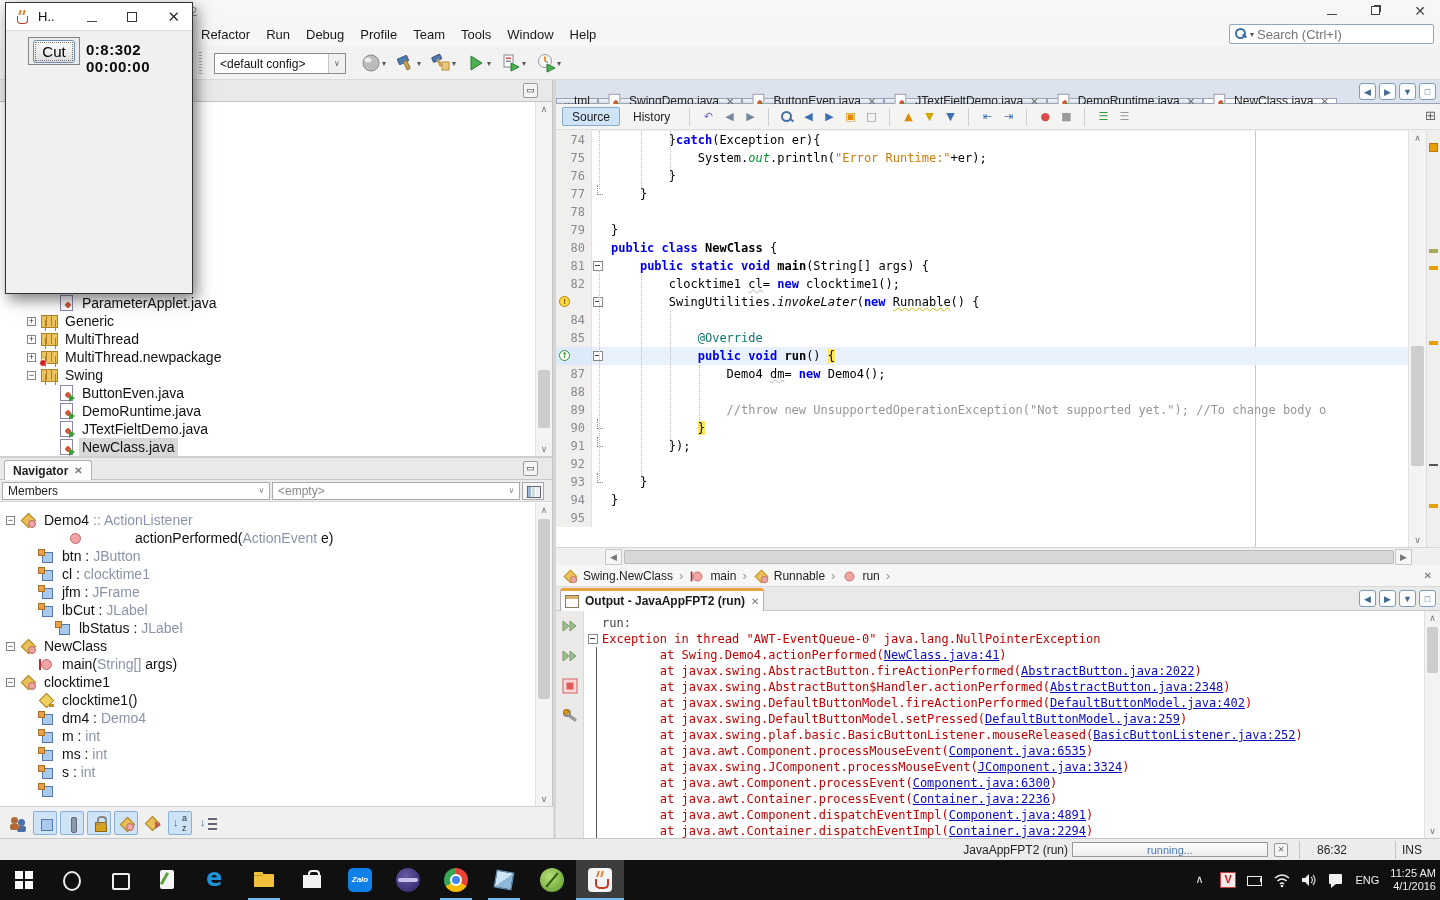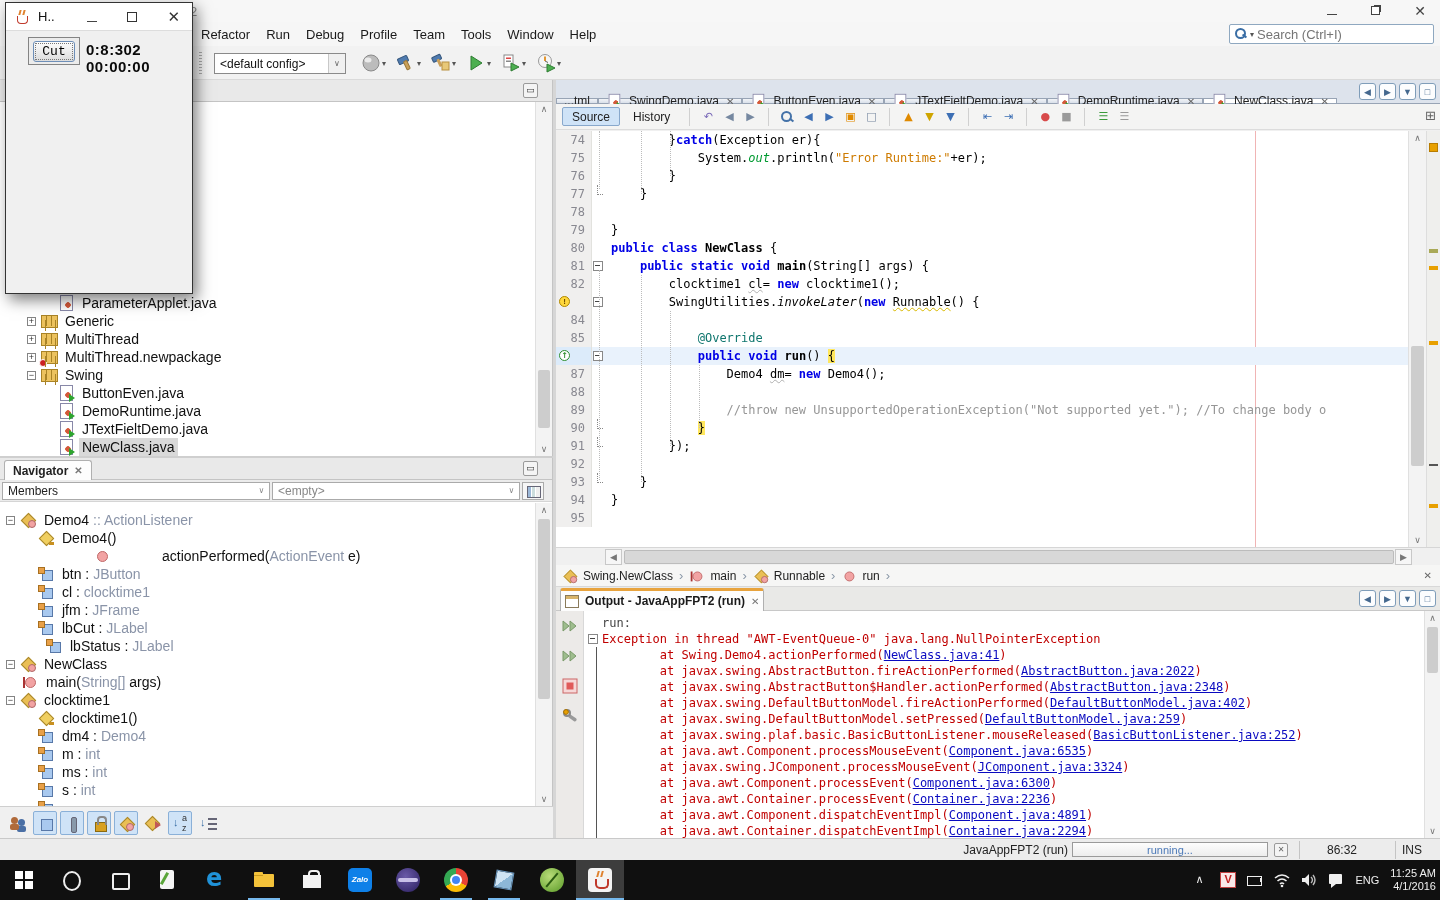--- a/index.html
+++ b/index.html
@@ -186,33 +186,33 @@
   #out-scroll { position:absolute; right:0; top:0; width:16px; bottom:0; background:#f3f3f3; border-left:1px solid #e0e0e0; }
   #out-scroll .ch { position:absolute; left:0; width:15px; text-align:center; color:#777; font-size:9px; }
   #out-scroll .thumb { position:absolute; left:2px; width:11px; top:16px; height:46px; background:#cdcdcd; border-radius:2px; }
 
   
   #statusbar { position:absolute; left:0; bottom:0; right:0; height:22px; background:#ececec; border-top:1px solid #c9c9c9; font-size:12px; color:#222; }
   #sb-process { position:absolute; right:372px; top:4px; }
   #sb-progress { position:absolute; right:172px; top:3px; width:196px; height:15px; border:1px solid #9a9a9a; background:linear-gradient(#fdfdfd,#ededed); text-align:center; font-size:11px; color:#4b79b8; line-height:14px; }
   #sb-cancel { position:absolute; right:152px; top:4px; width:14px; height:14px; border:1px solid #9a9a9a; background:#f4f4f4; color:#666; font-size:8px; line-height:12px; text-align:center; border-radius:2px; }
   .sb-sep { position:absolute; top:2px; width:1px; height:18px; background:#c4c4c4; }
-  #sb-pos { position:absolute; right:58px; top:4px; width:80px; text-align:center; }
+  #sb-pos { position:absolute; right:68px; top:4px; width:80px; text-align:center; }
   #sb-mode { position:absolute; right:8px; top:4px; width:30px; }
 
   
   #applet { position:absolute; left:5px; top:2px; width:188px; height:292px; background:#f0f0f0; border:1px solid #333; box-shadow:4px 6px 14px rgba(0,0,0,.5); z-index:50; }
   #applet-titlebar { position:relative; height:28px; background:#fff; border-bottom:1px solid #ddd; display:flex; align-items:center; }
   .cup { position:relative; width:16px; height:16px; margin-left:8px; }
   .cup::before { content:""; position:absolute; left:3px; top:7px; width:9px; height:7px; border:1.5px solid #c0392b; border-top:none; border-radius:0 0 4px 4px; }
   .cup::after { content:""; position:absolute; left:5px; top:1px; width:2px; height:5px; background:#e08330; box-shadow:4px 0 #e08330; transform:skewX(-15deg); }
   #applet-title { margin-left:8px; font-size:13px; color:#111; }
   #applet-ctrls { position:absolute; right:12px; top:0; height:28px; display:flex; gap:30px; align-items:center; color:#333; font-size:13px; }
   #cut-btn { position:absolute; left:22px; top:34px; width:52px; height:28px; border:1px solid #848484; background:#ececec; display:flex; align-items:center; justify-content:center; }
-  #cut-btn .inner { border:1px solid #6e8fb8; border-radius:3px; background:linear-gradient(#fdfdfd,#dcdcdc); padding:2px 8px; font-size:13px; color:#000; outline:1px dotted #777; outline-offset:-3px;font-family:Liberation Mono, monospace; }
+  #cut-btn .inner { border:1px solid #6e8fb8; border-radius:3px; background:linear-gradient(#fdfdfd,#dcdcdc); padding:2px 8px; font-size:15px; color:#000; outline:1px dotted #777; outline-offset:-3px; }
   #applet-timer { position:absolute; left:80px; top:38px; font:bold 15px "Liberation Sans",sans-serif; color:#0a0a0a; letter-spacing:.5px; }
 
   
   #taskbar { position:absolute; left:0; bottom:0; width:1440px; height:40px; background:#101010; z-index:60; }
   #taskbar-icons { position:absolute; left:0; top:0; height:40px; display:flex; }
   .tb-cell { width:48px; height:40px; display:flex; align-items:center; justify-content:center; position:relative; }
   .tb-cell.tb-run::after { content:""; position:absolute; left:8px; right:8px; bottom:0; height:2px; background:#76b9ed; }
   .tb-cell.tb-active { background:#3d3d3d; }
   .tb-cell.tb-active::after { left:0; right:0; }
   .tbi { position:relative; width:24px; height:24px; }
@@ -431,26 +431,21 @@
               <span class="arr">∨</span>
             </div>
             <span class="cols-btn"></span>
           </div>
           <div id="nav-tree">
               <div class="trow" style="padding-left: 6px;">
                 <span class="exp">−</span>
                 <span class="ic ic-class"></span>
                 <span class="lbl"><span class="nseg-b">Demo4 </span><span class="nseg-d">:: ActionListener</span></span>
               </div>
-              <div class="trow" style="padding-left: 24px;">
-                <span class="exp-sp"></span>
-                <span class="ic ic-ctor"></span>
-                <span class="lbl"><span class="nseg-b">Demo4()</span></span>
-              </div>
-              <div class="trow" style="padding-left: 36px; gap: 44px;">
+              <div class="trow" style="padding-left: 9px; gap: 44px;">
                 <span class="exp-sp"></span>
                 <span class="ic ic-method"></span>
                 <span class="lbl"><span class="nseg-b">actionPerformed(</span><span class="nseg-d">ActionEvent</span><span class="nseg-b"> e)</span></span>
               </div>
               <div class="trow" style="padding-left: 24px;">
                 <span class="exp-sp"></span>
                 <span class="ic ic-field"></span>
                 <span class="lbl"><span class="nseg-b">btn : </span><span class="nseg-d">JButton</span></span>
               </div>
               <div class="trow" style="padding-left: 24px;">
@@ -461,31 +456,31 @@
               <div class="trow" style="padding-left: 24px;">
                 <span class="exp-sp"></span>
                 <span class="ic ic-field"></span>
                 <span class="lbl"><span class="nseg-b">jfm : </span><span class="nseg-d">JFrame</span></span>
               </div>
               <div class="trow" style="padding-left: 24px;">
                 <span class="exp-sp"></span>
                 <span class="ic ic-field"></span>
                 <span class="lbl"><span class="nseg-b">lbCut : </span><span class="nseg-d">JLabel</span></span>
               </div>
-              <div class="trow" style="padding-left: 32px;">
+              <div class="trow" style="padding-left: 41px;">
                 <span class="exp-sp"></span>
                 <span class="ic ic-field"></span>
                 <span class="lbl"><span class="nseg-b">lbStatus : </span><span class="nseg-d">JLabel</span></span>
               </div>
               <div class="trow" style="padding-left: 6px;">
                 <span class="exp">−</span>
                 <span class="ic ic-class"></span>
                 <span class="lbl"><span class="nseg-b">NewClass</span></span>
               </div>
-              <div class="trow" style="padding-left: 8px;">
+              <div class="trow" style="padding-left: 24px;">
                 <span class="exp-sp"></span>
                 <span class="ic ic-method ic-static"></span>
                 <span class="lbl"><span class="nseg-b">main(</span><span class="nseg-d">String[]</span><span class="nseg-b"> args)</span></span>
               </div>
               <div class="trow" style="padding-left: 6px;">
                 <span class="exp">−</span>
                 <span class="ic ic-class"></span>
                 <span class="lbl"><span class="nseg-b">clocktime1</span></span>
               </div>
               <div class="trow" style="padding-left: 24px;">

